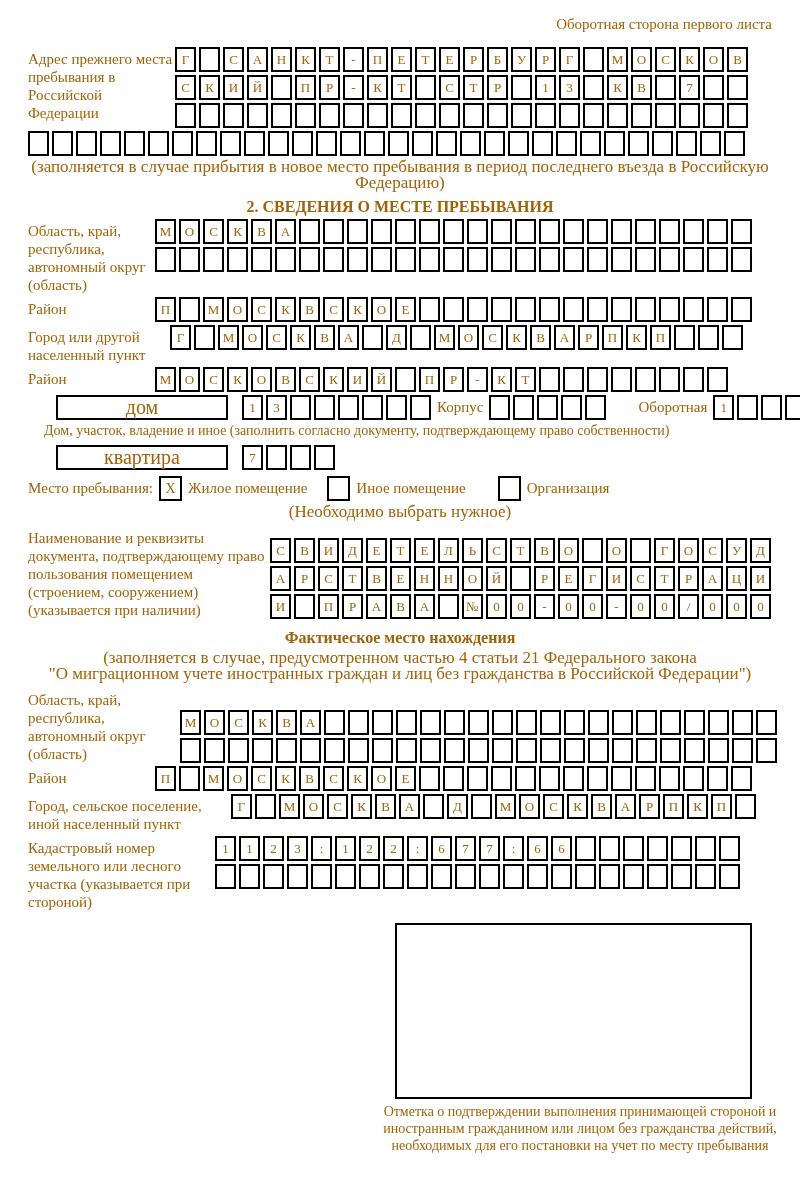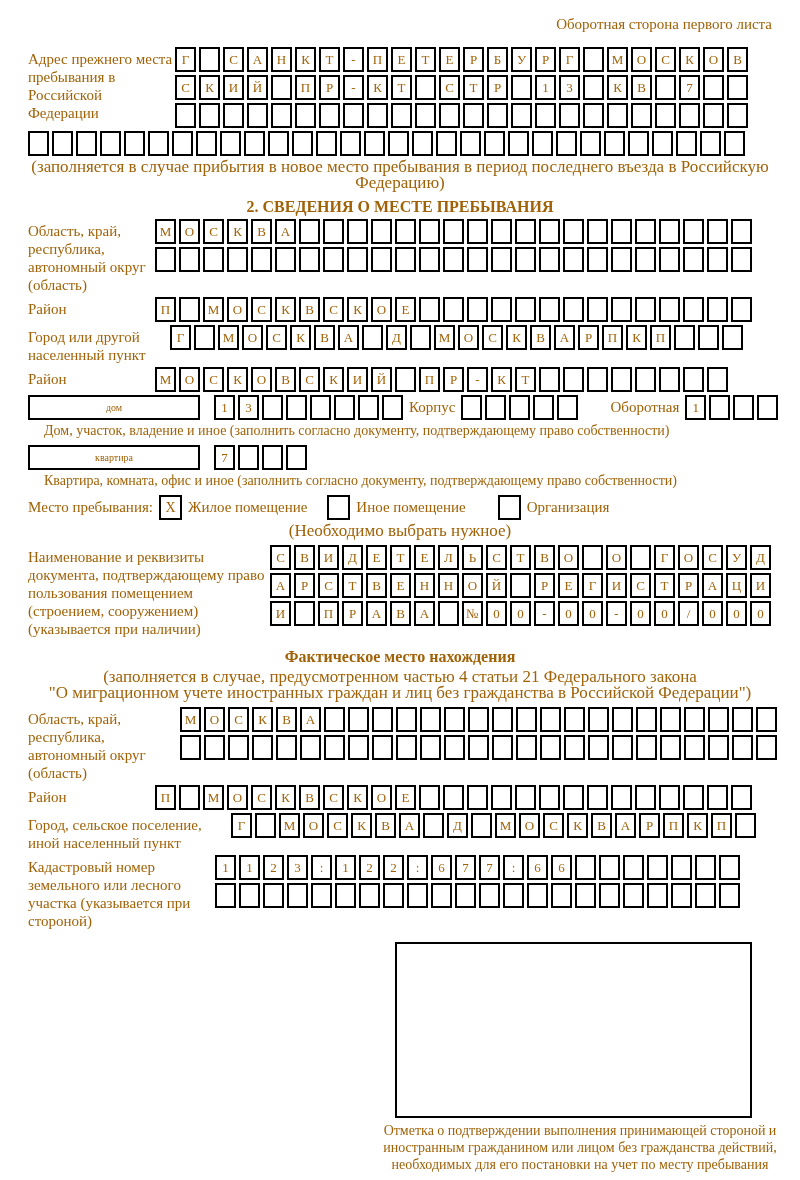--- a/index.html
+++ b/index.html
@@ -14,42 +14,42 @@
   .label{line-height:18px;font-size:15px;flex-shrink:0;padding-top:3px;}
   .cells{display:flex;gap:3px;flex-wrap:nowrap;}
   .cell{
     width:21px;height:25px;border:2px solid #000;box-sizing:border-box;
     display:flex;align-items:center;justify-content:center;
     font-size:13px;flex-shrink:0;background:#fff;
   }
   .block-rows{display:flex;flex-direction:column;gap:3px;}
   .wide-box{
     width:172px;height:25px;border:2px solid #000;box-sizing:border-box;
-    text-align:center;line-height:21px;font-size:10px;flex-shrink:0;
+    text-align:center;line-height:21px;font-size:20px;flex-shrink:0;margin-left:28px;
   }
   .inline-label{font-size:15px;line-height:25px;padding:0 6px;flex-shrink:0;}
   .checkbox{
     width:23px;height:25px;border:2px solid #000;box-sizing:border-box;
     display:flex;align-items:center;justify-content:center;font-size:14px;flex-shrink:0;
   }
   .caption-center{text-align:center;font-size:17px;margin-top:3px;line-height:16px;}
   .caption-left{text-align:left;font-size:14px;margin-top:3px;line-height:16px;margin-left:16px;}
   .section-title{text-align:center;font-weight:bold;font-size:16px;margin-top:7px;}
   .sub-title{text-align:center;font-weight:bold;font-size:16px;margin-top:10px;}
   .w147{width:147px;} .w127{width:127px;} .w142{width:142px;}
   .w242{width:242px;} .w152{width:152px;} .w203{width:203px;} .w187{width:187px;}
   .stamp-box{
     width:357px;height:176px;border:2px solid #000;box-sizing:border-box;
     margin-left:367px;margin-top:12px;background:#fff;
   }
   .stamp-caption{
     margin-left:352px;width:400px;text-align:center;
     font-size:14px;line-height:17px;margin-top:4px;
   }
-  .mt6{margin-top:6px;}
+  .mt6{margin-top:6px;align-items:flex-end;}
   .gap14{width:14px;flex-shrink:0;} .gap26{width:26px;flex-shrink:0;}
 </style>
 </head>
 <body>
 
 <div class="page">
 
   <div class="header-note">Оборотная сторона первого листа</div>
 
   <div class="row">
@@ -359,21 +359,20 @@
   <div class="row mt6">
     <div class="wide-box">квартира</div>
     <div class="gap14"></div>
     <div class="cells">
         <div class="cell">7</div>
         <div class="cell"></div>
         <div class="cell"></div>
         <div class="cell"></div>
       </div>
   </div>
-  <div class="caption-left">Квартира, комната, офис и иное (заполнить согласно документу, подтверждающему право собственности)</div>
 
   <div class="row mt6">
     <div class="inline-label" style="padding-left:0;">Место пребывания:</div>
     <div class="checkbox">X</div>
     <div class="inline-label">Жилое помещение</div>
     <div class="gap14"></div>
     <div class="checkbox"></div>
     <div class="inline-label">Иное помещение</div>
     <div class="gap26"></div>
     <div class="checkbox"></div>

